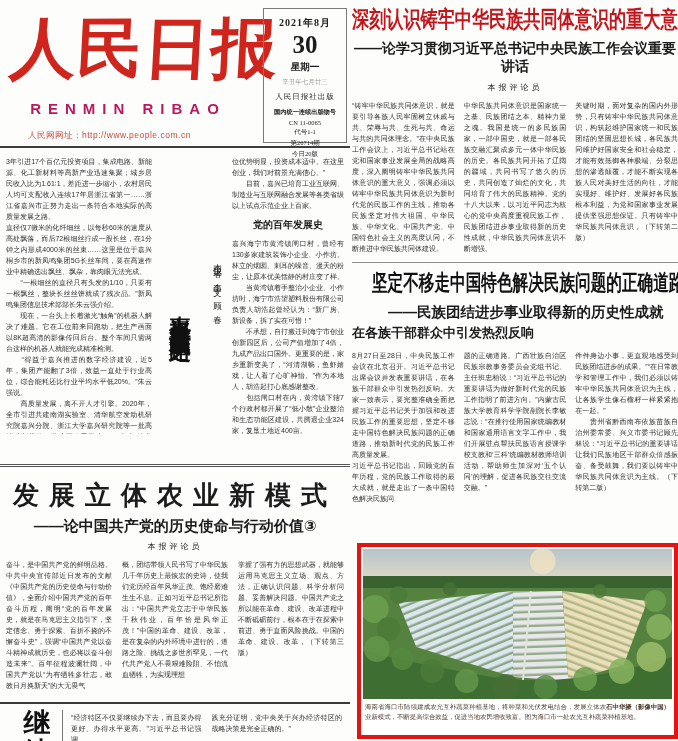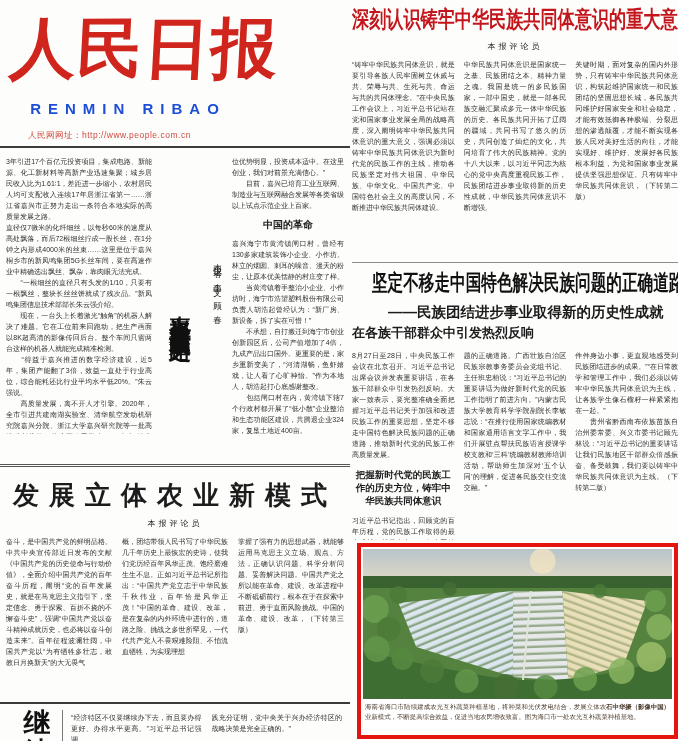--- a/index.html
+++ b/index.html
@@ -14,21 +14,21 @@
   .masthead { position:absolute; left:0; top:0; width:350px; height:146px; }
   .paper-title {
     position:absolute; left:10px; top:6px; width:250px;
     font-family:"DejaVu Serif","Liberation Serif",serif;
     font-size:66px; font-weight:bold; color:#d0251c;
     letter-spacing:1px; line-height:1.3; white-space:nowrap;
     transform:skewX(-3deg);
   }
   .paper-latin {
     position:absolute; left:18px; top:100px; width:220px; text-align:center;
-    font-size:15px; font-weight:bold; color:#1d4ed8; letter-spacing:7px;
+    font-size:15px; font-weight:bold; color:#be185d; letter-spacing:7px;
   }
   .paper-site {
     position:absolute; left:28px; top:130px; width:260px;
     font-size:8.5px; color:#cf4a3e; letter-spacing:.5px;
   }
   .datebox {
     position:absolute; left:263px; top:8px; width:84px; height:135px;
     border:1px solid #7a7a7a; text-align:center; padding-top:7px;
     font-family:"Liberation Serif","DejaVu Serif",serif;
   }
@@ -119,41 +119,53 @@
 <body>
 
 <div class="page">
 
   <div class="masthead">
     <div class="paper-title">人民日报</div>
     <div class="paper-latin">RENMIN RIBAO</div>
     <div class="paper-site">人民网网址：http://www.people.com.cn</div>
   </div>
 
+  <div class="datebox">
+    <div class="db-ym">2021年8月</div>
+    <div class="db-day">30</div>
+    <div class="db-week">星期一</div>
+    <div class="db-lunar">辛丑年七月廿三</div>
+    <div class="db-pub">人民日报社出版</div>
+    <div class="db-serial-label">国内统一连续出版物号</div>
+    <div class="db-sm">CN 11-0065</div>
+    <div class="db-sm">代号1-1</div>
+    <div class="db-sm">第26714期</div>
+    <div class="db-sm">今日20版</div>
+  </div>
 
   <div class="a1">
     <div class="a1-headline"><span>深刻认识铸牢中华民族共同体意识的重大意义</span></div>
+    <div class="a1-sub">——论学习贯彻习近平总书记中央民族工作会议重要讲话</div>
     <div class="a1-by">本报评论员</div>
     <div class="cols">
       <div class="bodytext">“铸牢中华民族共同体意识，就是要引导各族人民牢固树立休戚与共、荣辱与共、生死与共、命运与共的共同体理念。”在中央民族工作会议上，习近平总书记站在党和国家事业发展全局的战略高度，深入阐明铸牢中华民族共同体意识的重大意义，强调必须以铸牢中华民族共同体意识为新时代党的民族工作的主线，推动各民族坚定对伟大祖国、中华民族、中华文化、中国共产党、中国特色社会主义的高度认同，不断推进中华民族共同体建设。</div>
       <div class="bodytext">中华民族共同体意识是国家统一之基、民族团结之本、精神力量之魂。我国是统一的多民族国家，一部中国史，就是一部各民族交融汇聚成多元一体中华民族的历史。各民族共同开拓了辽阔的疆域，共同书写了悠久的历史，共同创造了灿烂的文化，共同培育了伟大的民族精神。党的十八大以来，以习近平同志为核心的党中央高度重视民族工作，民族团结进步事业取得新的历史性成就，中华民族共同体意识不断增强。</div>
       <div class="bodytext">关键时期，面对复杂的国内外形势，只有铸牢中华民族共同体意识，构筑起维护国家统一和民族团结的坚固思想长城，各民族共同维护好国家安全和社会稳定，才能有效抵御各种极端、分裂思想的渗透颠覆，才能不断实现各族人民对美好生活的向往，才能实现好、维护好、发展好各民族根本利益，为党和国家事业发展提供坚强思想保证。只有铸牢中华民族共同体意识，（下转第二版）</div>
     </div>
   </div>
 
   <div class="rule-h div-r1"></div>
 
   <div class="a2">
     <div class="a2-headline"><span>坚定不移走中国特色解决民族问题的正确道路</span></div>
     <div class="a2-sub1">——民族团结进步事业取得新的历史性成就</div>
     <div class="a2-sub2">在各族干部群众中引发热烈反响</div>
     <div class="cols">
       <div>
         <div class="bodytext">8月27日至28日，中央民族工作会议在北京召开。习近平总书记出席会议并发表重要讲话，在各族干部群众中引发热烈反响。大家一致表示，要完整准确全面把握习近平总书记关于加强和改进民族工作的重要思想，坚定不移走中国特色解决民族问题的正确道路，推动新时代党的民族工作高质量发展。</div>
-        <div class="a2-innersub">把握新时代党的民族工作的历史方位，铸牢中华民族共同体意识</div>
         <div class="bodytext">习近平总书记指出，回顾党的百年历程，党的民族工作取得的最大成就，就是走出了一条中国特色解决民族问</div>
       </div>
       <div class="bodytext">题的正确道路。广西壮族自治区民族宗教事务委员会党组书记、主任班忠柏说：“习近平总书记的重要讲话为做好新时代党的民族工作指明了前进方向。”内蒙古民族大学教育科学学院副院长李敏志说：“在推行使用国家统编教材和国家通用语言文字工作中，我们开展驻点帮扶民族语言授课学校支教和‘三科’统编教材教师培训活动，帮助师生加深对‘五个认同’的理解，促进各民族交往交流交融。”</div>
       <div class="bodytext">件件身边小事，更直观地感受到民族团结进步的成果。”“在日常教学和管理工作中，我们必须以铸牢中华民族共同体意识为主线，让各族学生像石榴籽一样紧紧抱在一起。”
 　　贵州省黔西南布依族苗族自治州委常委、兴义市委书记顾先林说：“习近平总书记的重要讲话让我们民族地区干部群众倍感振奋、备受鼓舞，我们要以铸牢中华民族共同体意识为主线。（下转第二版）</div>
     </div>
   </div>
 
   <div class="photo-box">
     <svg viewBox="0 0 313 150" preserveAspectRatio="none" role="img">
@@ -219,32 +231,33 @@
 　　“一根细丝的直径只有头发的1/10，只要有一根飘丝，整块长丝丝饼就成了残次品。”新凤鸣集团信息技术部部长朱云强介绍。
 　　现在，一台头上长着激光“触角”的机器人解决了难题。它在工位前来回跑动，把生产画面以8K超高清的影像传回后台。整个车间只需两台这样的机器人就能完成精准检测。
 　　“得益于嘉兴推进的数字经济建设，近5年，集团产能翻了3倍，效益一直处于行业高位，综合能耗还比行业平均水平低20%。”朱云强说。
 　　高质量发展，离不开人才引擎。2020年，全市引进共建南湖实验室、清华航空发动机研究院嘉兴分院、浙江大学嘉兴研究院等一批高端科创载体，落户至今已引来4000多名“清华人”在嘉兴创业。</div>
     </div>
     <div class="a3-vert">嘉兴努力走出高质量发展之路</div>
     <div class="a3-byline">本报记者 李中文 顾 春</div>
     <div class="a3-col2">
       <div class="bodytext" style="margin-top:4px">位优势明显，投资成本适中。在这里创业，我们对前景充满信心。”
 　　目前，嘉兴已培育工业互联网、制造业与互联网融合发展等各类省级以上试点示范企业上百家。</div>
-      <div class="colsub">中国的革命</div>
+      <div class="colsub">党的百年发展史</div>
       <div class="bodytext" style="height:208px">嘉兴海宁市黄湾镇闸口村，曾经有130多家建筑装饰小企业、小作坊。林立的烟囱、刺耳的噪音、漫天的粉尘，让原本优美恬静的村庄变了样。
 　　当黄湾镇着手整治小企业、小作坊时，海宁市浩望塑料股份有限公司负责人胡浩起曾经认为：“新厂房、新设备，拆了实在可惜！”
 　　不承想，自打搬迁到海宁市创业创新园区后，公司产值增加了4倍，九成产品出口国外。更重要的是，家乡重新变美了，“河清湖畅，鱼虾嬉戏，让人看了心旷神怡。”作为本地人，胡浩起打心底感谢整改。
 　　包括闸口村在内，黄湾镇下辖7个行政村都开展了“低小散”企业整治和生态功能区建设，共腾退企业324家，复垦土地近400亩。</div>
     </div>
   </div>
 
   <div class="rule-h div-l2"></div>
 
   <div class="a4">
     <div class="a4-headline">发展立体农业新模式</div>
+    <div class="a4-sub">——论中国共产党的历史使命与行动价值③</div>
     <div class="a4-by">本报评论员</div>
     <div class="cols">
       <div class="bodytext">奋斗，是中国共产党的鲜明品格。中共中央宣传部近日发布的文献《中国共产党的历史使命与行动价值》，全面介绍中国共产党的百年奋斗历程，阐明“党的百年发展史，就是在马克思主义指引下，坚定信念、勇于探索、百折不挠的不懈奋斗史”，强调“中国共产党以奋斗精神成就历史，也必将以奋斗创造未来”。百年征程波澜壮阔，中国共产党以“为有牺牲多壮志，敢教日月换新天”的大无畏气</div>
       <div class="bodytext">概，团结带领人民书写了中华民族几千年历史上最恢宏的史诗，使我们党历经百年风华正茂、饱经磨难生生不息。正如习近平总书记所指出：“中国共产党立志于中华民族千秋伟业，百年恰是风华正茂！”中国的革命、建设、改革，是在复杂的内外环境中进行的，道路之险、挑战之多世所罕见，一代代共产党人不畏艰难险阻、不怕流血牺牲，为实现理想</div>
       <div class="bodytext">掌握了强有力的思想武器，就能够运用马克思主义立场、观点、方法，正确认识问题、科学分析问题、妥善解决问题。中国共产党之所以能在革命、建设、改革进程中不断砥砺前行，根本在于在探索中前进、勇于直面风险挑战。中国的革命、建设、改革，（下转第三版）</div>
     </div>
   </div>
 
   <div class="rule-h div-l3"></div>
 

